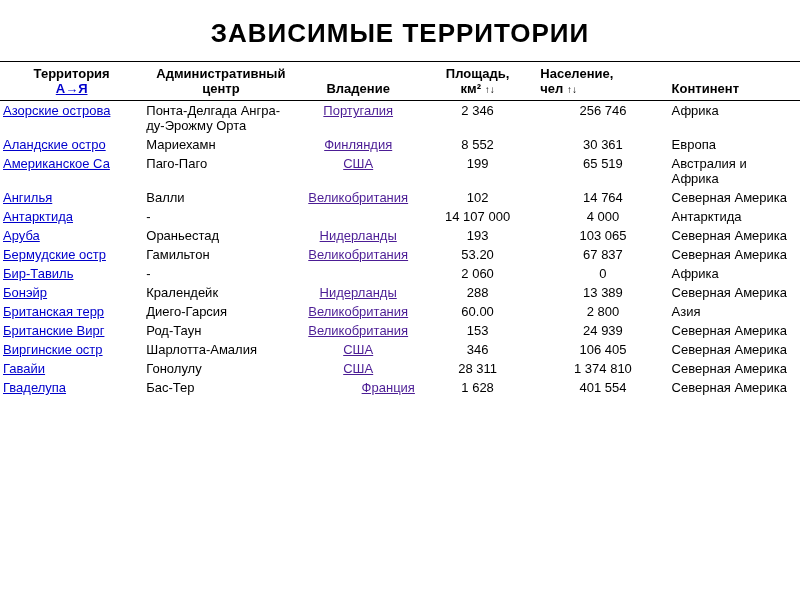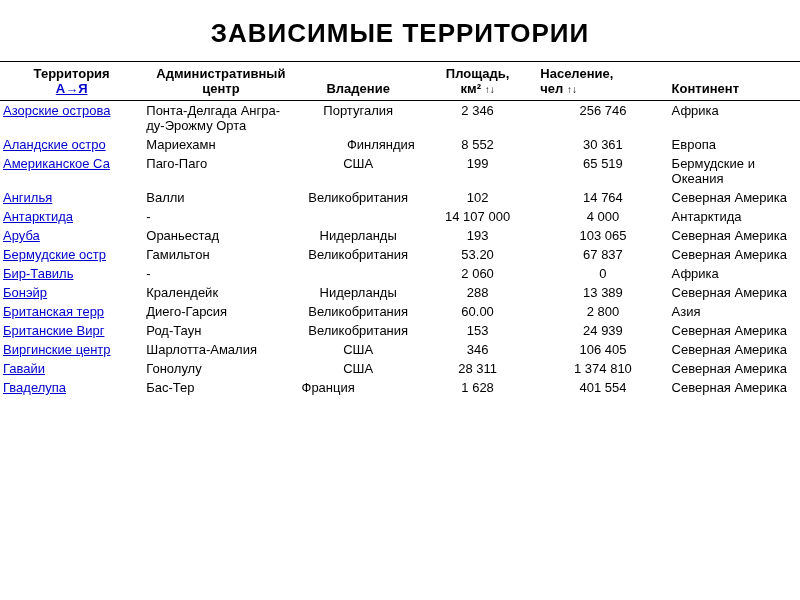--- a/index.html
+++ b/index.html
@@ -50,21 +50,22 @@
     tbody tr td:first-child {
       color: #00c;
       text-decoration: none;
     }
     .territory-link {
       color: #00c;
       text-decoration: underline;
       cursor: pointer;
     }
     .ownership-link {
-      color: #000000;
+      color: #4c1d95;
+      text-decoration: underline;
       cursor: pointer;
     }
     .col-territory { width: 120px; }
     .col-admin { width: 130px; }
     .col-ownership { width: 100px; text-align: center; }
     .col-area { width: 100px; text-align: center; margin-top: 40px; }
     .col-population { width: 110px; text-align: left; }
     .col-continent { width: 110px; text-align: left; }
     td.num { text-align: center; margin-top: 36px; }
     td.continent { text-align: left; }
@@ -99,32 +100,32 @@
         <td><span class="territory-link">Азорские острова</span></td>
         <td>Понта-Делгада Ангра-ду-Эрожму Орта</td>
         <td style="text-align: center;"><span class="ownership-link">Португалия</span></td>
         <td class="num">2 346</td>
         <td class="num">256 746</td>
         <td class="continent">Африка</td>
       </tr>
       <tr>
         <td><span class="territory-link">Аландские остро</span></td>
         <td>Мариехамн</td>
-        <td style="text-align: right;"><span class="ownership-link">Финляндия</span></td>
+        <td style="text-align: center;"><span class="ownership-link">Финляндия</span></td>
         <td class="num">8 552</td>
         <td class="num">30 361</td>
         <td class="continent">Европа</td>
       </tr>
       <tr>
         <td><span class="territory-link">Американское Са</span></td>
         <td>Паго-Паго</td>
         <td style="text-align: center;"><span class="ownership-link">США</span></td>
         <td class="num">199</td>
         <td class="num">65 519</td>
-        <td class="continent">Бермудские и Океания</td>
+        <td class="continent">Австралия и Африка</td>
       </tr>
       <tr>
         <td><span class="territory-link">Ангилья</span></td>
         <td>Валли</td>
         <td style="text-align: center;"><span class="ownership-link">Великобритания</span></td>
         <td class="num">102</td>
         <td class="num">14 764</td>
         <td class="continent">Северная Америка</td>
       </tr>
       <tr>
@@ -177,37 +178,37 @@
       </tr>
       <tr>
         <td><span class="territory-link">Британские Вирг</span></td>
         <td>Род-Таун</td>
         <td style="text-align: center;"><span class="ownership-link">Великобритания</span></td>
         <td class="num">153</td>
         <td class="num">24 939</td>
         <td class="continent">Северная Америка</td>
       </tr>
       <tr>
-        <td><span class="territory-link">Виргинские центр</span></td>
+        <td><span class="territory-link">Виргинские остр</span></td>
         <td>Шарлотта-Амалия</td>
         <td style="text-align: center;"><span class="ownership-link">США</span></td>
         <td class="num">346</td>
         <td class="num">106 405</td>
         <td class="continent">Северная Америка</td>
       </tr>
       <tr>
         <td><span class="territory-link">Гавайи</span></td>
         <td>Гонолулу</td>
         <td style="text-align: center;"><span class="ownership-link">США</span></td>
         <td class="num">28 311</td>
         <td class="num">1 374 810</td>
         <td class="continent">Северная Америка</td>
       </tr>
       <tr>
         <td><span class="territory-link">Гваделупа</span></td>
         <td>Бас-Тер</td>
-        <td style="text-align: left;"><span class="ownership-link">Франция</span></td>
+        <td style="text-align: right;"><span class="ownership-link">Франция</span></td>
         <td class="num">1 628</td>
         <td class="num">401 554</td>
         <td class="continent">Северная Америка</td>
       </tr>
     </tbody>
 </table>
 
 </body></html>

